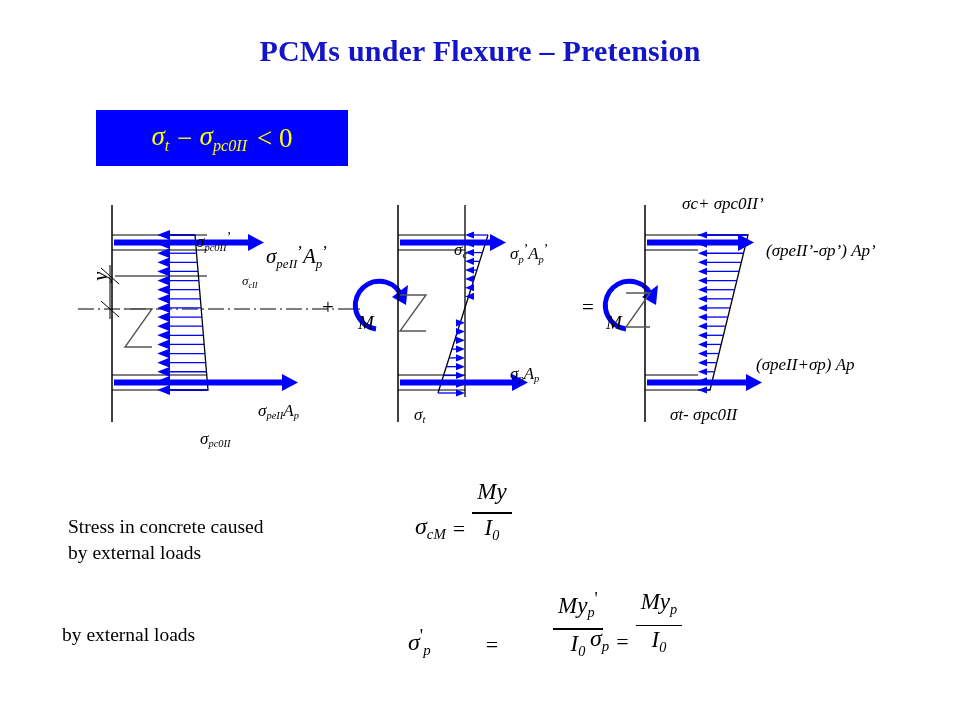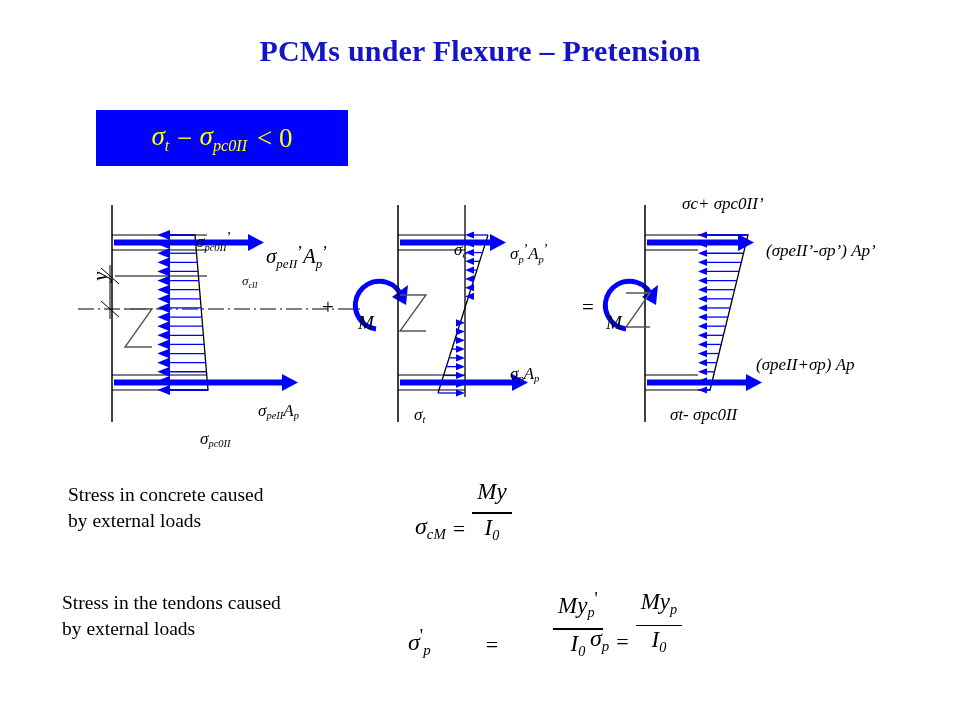--- a/index.html
+++ b/index.html
@@ -37,21 +37,21 @@
   svg{display:block;overflow:visible;}
 
   
   .op{position:absolute;font-size:21px;color:#000;font-style:normal;}
 
   
   .mlabel{position:absolute;font-style:italic;font-size:19px;color:#000;}
 
   
   .para{position:absolute;font-size:19.5px;color:#000;line-height:26px;
-        font-family:"Liberation Serif",serif;}
+        font-family:"Liberation Serif",serif;margin-top:32px;}
   .para.justify{text-align:justify;}
 
   
   .eq{position:absolute;display:flex;align-items:flex-end;
       font-style:italic;color:#000;white-space:nowrap;}
   .eq .lhs{font-size:24px;}
   .eq .rel{font-size:22px;margin:0 7px;font-style:normal;}
   .frac{display:inline-flex;flex-direction:column;align-items:center;
         justify-content:center;line-height:1.05;}
   .frac .num{font-size:23px;padding:0 5px 8px 5px;}
@@ -328,21 +328,20 @@
     <span class="frac">
       <span class="num">My</span>
       <span class="bar"></span>
       <span class="den">
         <span>I</span><span class="sub">0</span>
       </span>
     </span>
   </div>
 
   <div class="para" style="left:62px;top:578px;width:330px;">
-    <div>Stress in the tendons caused</div>
     <div>by external loads</div>
   </div>
 
   <div class="eq" style="left:408px;top:578px;gap:48px;">
     <span class="lhs">
       <span>σ</span><span class="pr">'</span><span class="sub">p</span>
     </span>
     <span class="rel">=</span>
     <span class="frac">
       <span class="num">

